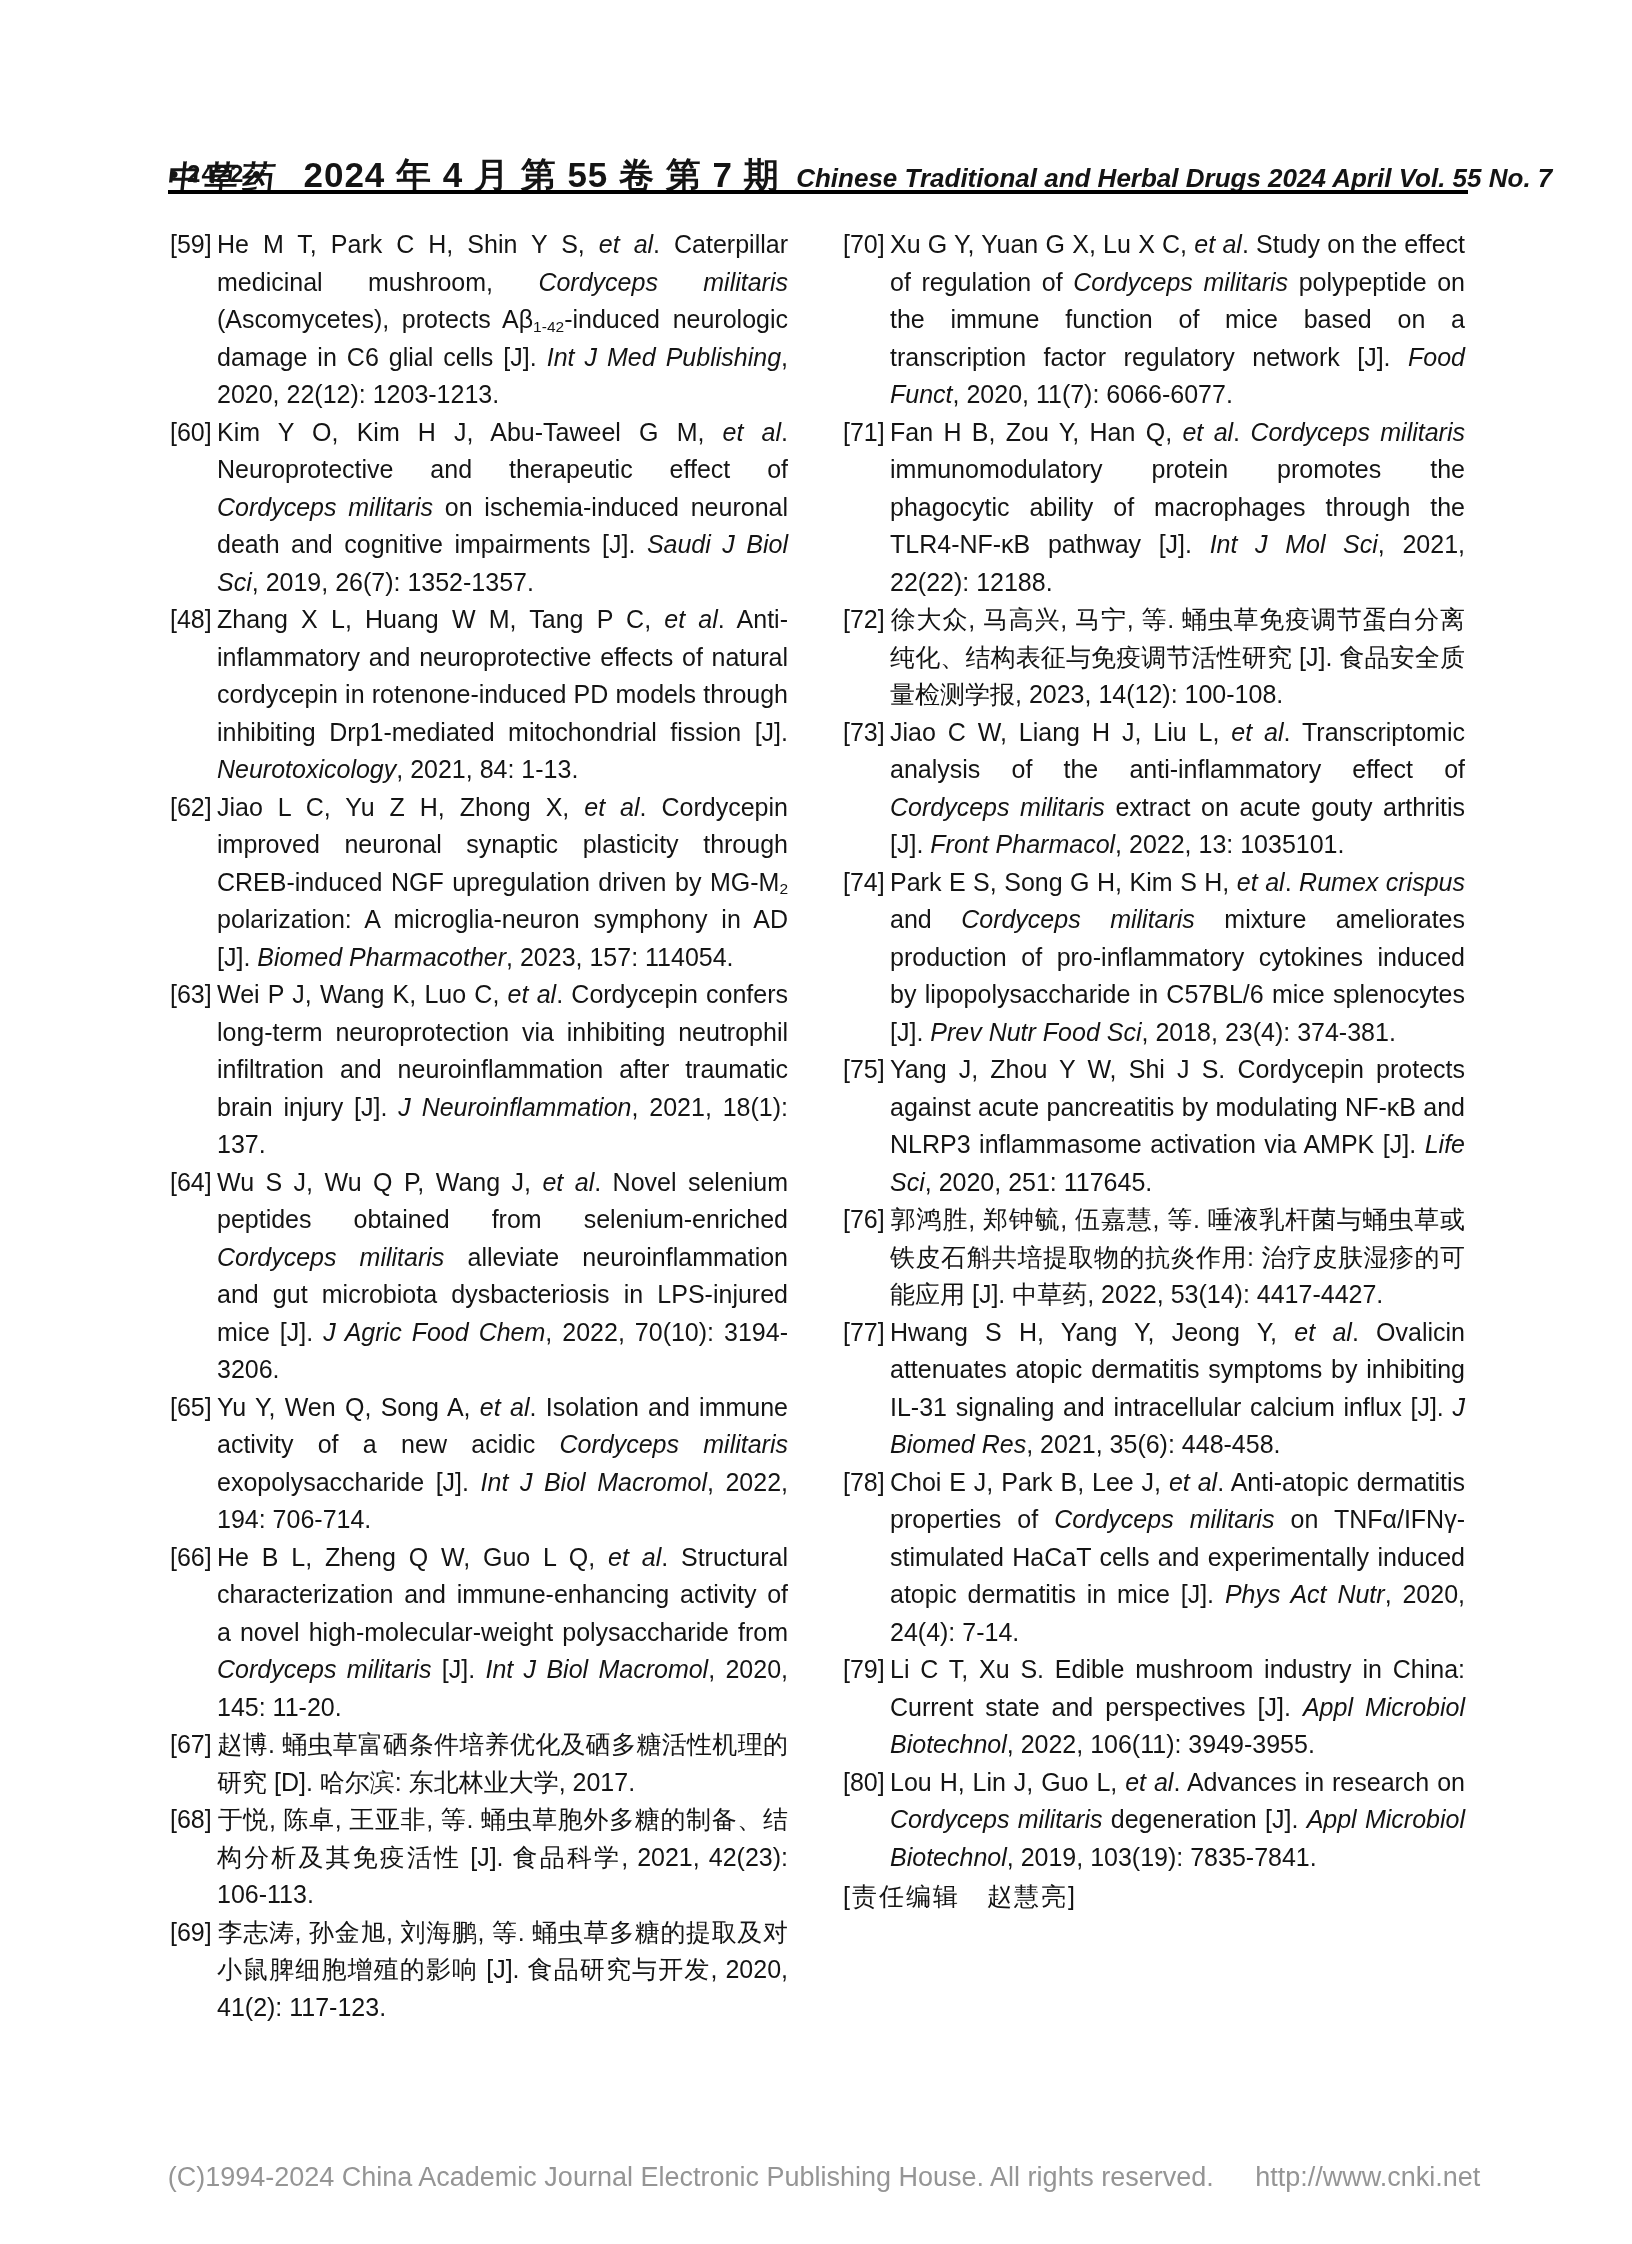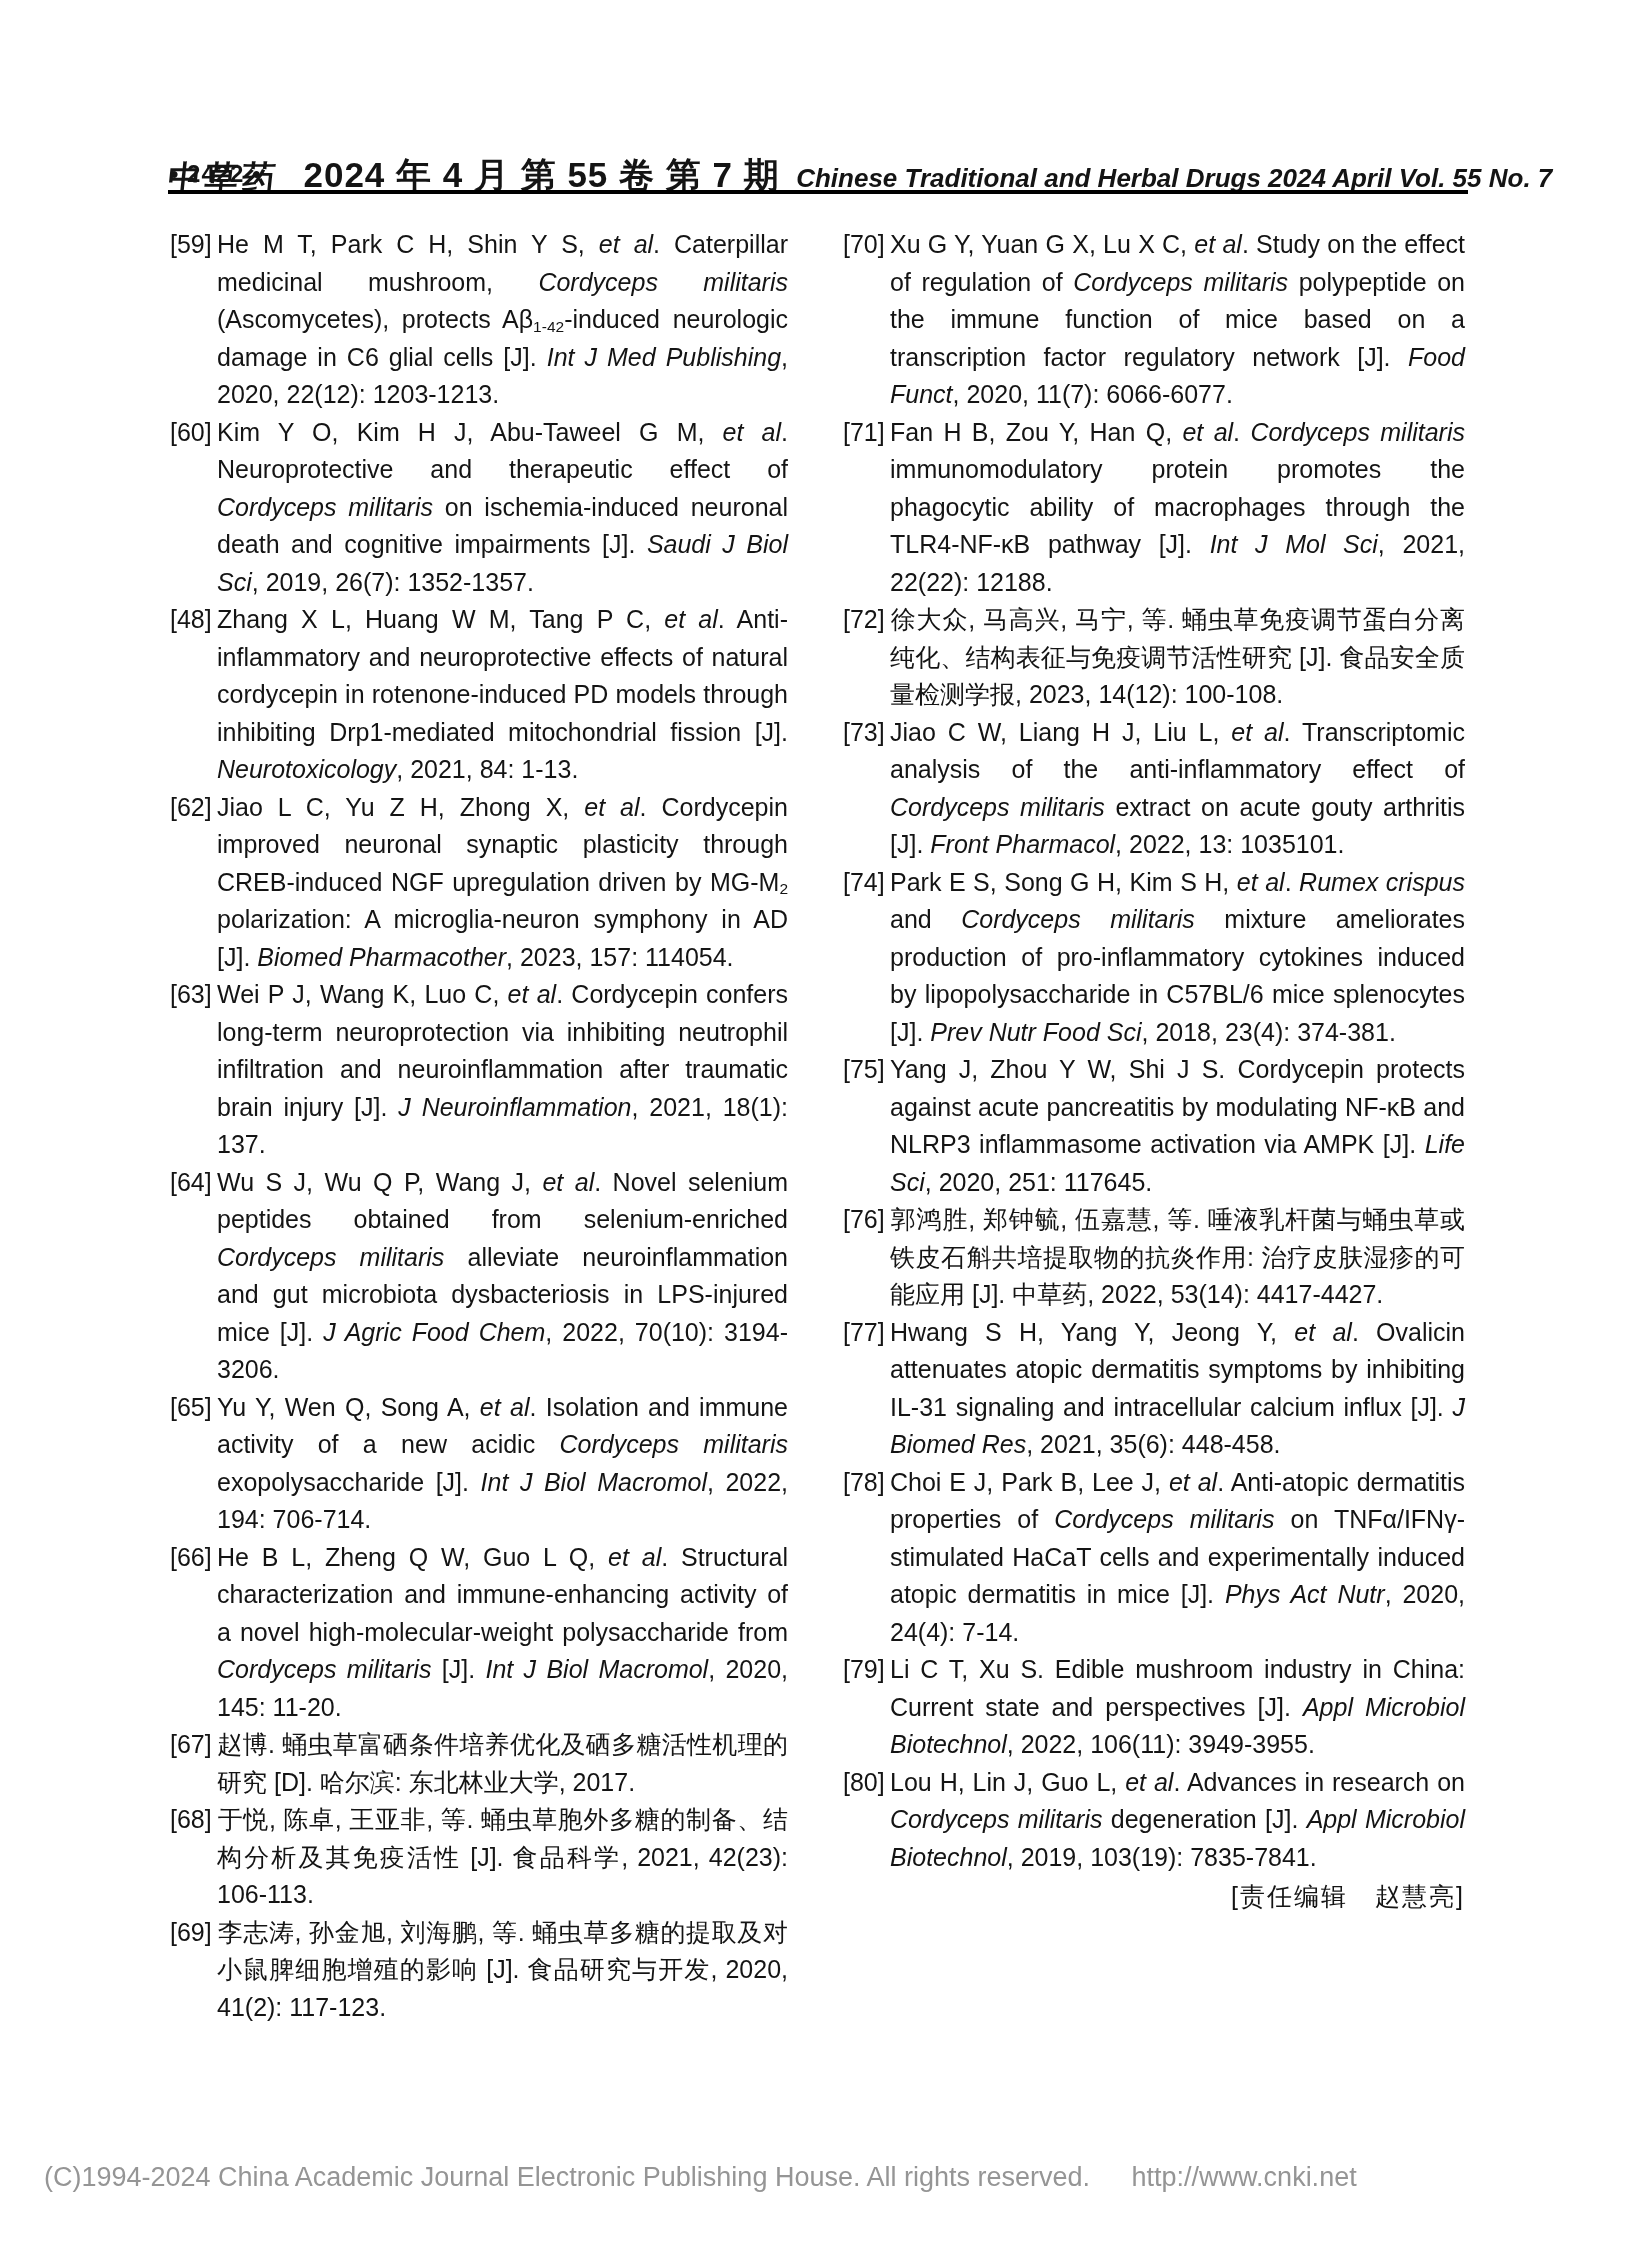--- a/index.html
+++ b/index.html
@@ -24,27 +24,27 @@
   .col-left  { left:170px; width:618px; }
   .col-right { left:843px; width:622px; }
   .ref {
     font-size:25px; line-height:37.5px; text-align:justify;
     padding-left:47px;
   }
   .ref .num { display:inline-block; width:47px; margin-left:-47px; }
   .ref i { font-style:italic; }
   .ref sub { font-size:0.62em; line-height:0; vertical-align:-0.25em;margin-top:38px; }
   .editor-note {
-    font-size:25px; line-height:37.5px; text-align:right;
+    font-size:25px; line-height:37.5px; 
     letter-spacing:2px; margin-top:2px;
   }
   
   .footer {
     position:absolute; left:44px; top:2162px; width:1560px;
-    font-size:27px; color:#959595; white-space:nowrap;
+    font-size:27px; color:#959595; white-space:nowrap;text-align:center;
   }
   .footer .url { margin-left:34px; }
 </style>
 </head>
 <body>
 
 <div class="page">
 
   <div class="header">
     <span class="pagenum">• 2422 •</span>

